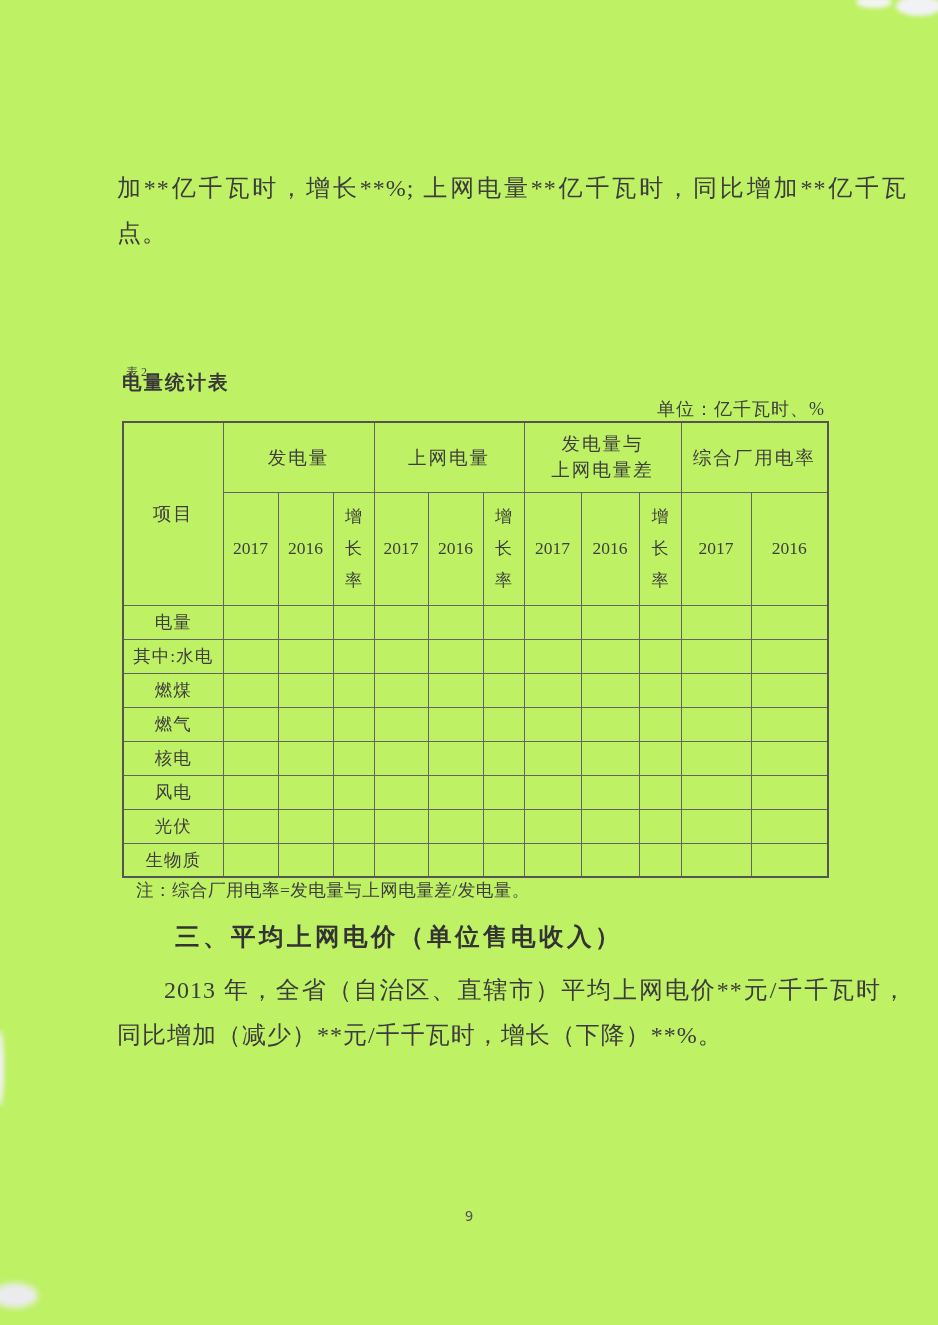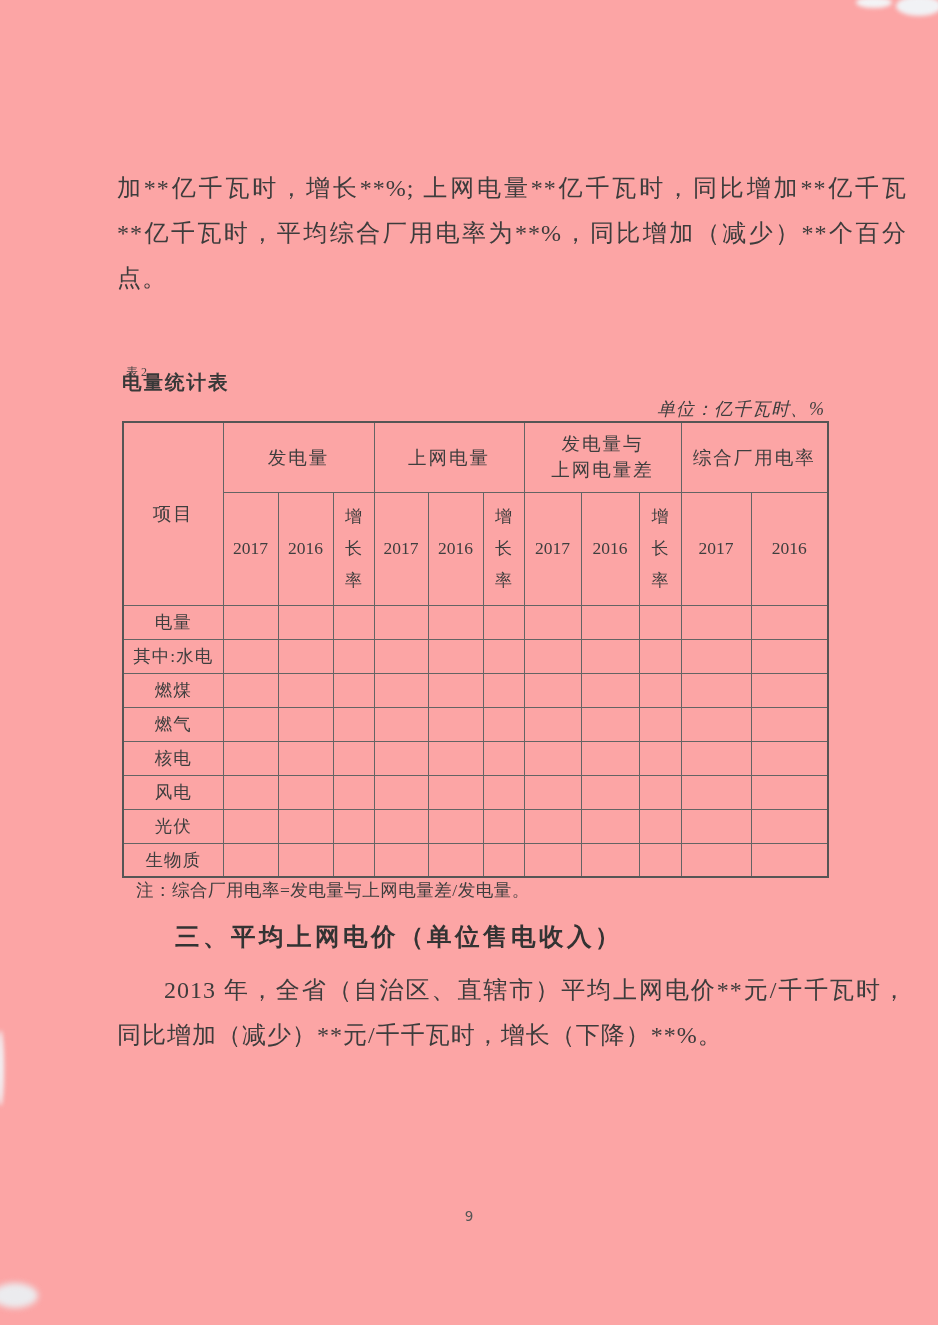--- a/index.html
+++ b/index.html
@@ -5,21 +5,21 @@
   html, body { margin: 0; padding: 0; }
   body {
     width: 938px; height: 1325px;
     background: #ffffff;
     font-family: "Liberation Serif", "DejaVu Serif", serif;
     color: #3a3a3a;
   }
   .page {
     position: relative;
     width: 938px; height: 1325px;
-    background: #fca5a5;
+    background: #bef264;
     overflow: hidden;
   }
 
   
   .para {
     position: absolute;
     left: 117px; width: 790px;
     font-size: 24px;
     line-height: 45px;
     letter-spacing: 1px;
@@ -37,21 +37,21 @@
     font-size: 12px; color: #444;
   }
   .table-title {
     position: absolute; left: 122px; top: 369px; width: 705px;
     font-size: 19.5px; font-weight: bold;
     letter-spacing: 2px; color: #383838;
     font-family: "Liberation Sans", "DejaVu Sans", sans-serif;
   }
   .unit-note {
     position: absolute; left: 122px; top: 397px; width: 703px;
-    text-align: right; font-size: 18px; letter-spacing: 1px; color: #3f3f3f; font-style: italic;
+    text-align: right; font-size: 18px; letter-spacing: 1px; color: #3f3f3f;
   }
   table.stat-table {
     position: absolute; left: 122px; top: 421px;
     border-collapse: collapse; table-layout: fixed;
     width: 705px;
     border: 2px solid #555;
   }
   table.stat-table td {
     border: 1px solid #646464;
     padding: 0;
@@ -96,21 +96,20 @@
   .art-bl  { left: -8px;  top: 1283px; width: 46px; height: 25px; background: #ebebee; filter: blur(3px); }
   .art-ls  { left: -3px;  top: 1030px; width: 7px;  height: 76px; background: #f1f1f4; filter: blur(2px); }
 </style>
 </head>
 <body>
 
 <div class="page">
 
   <div class="para para-top">
       <div class="tline just">加**亿千瓦时，增长**%; 上网电量**亿千瓦时，同比增加**亿千瓦</div>
-      <div class="tline just">**亿千瓦时，平均综合厂用电率为**%，同比增加（减少）**个百分</div>
       <div class="tline">点。</div>
     </div>
 
   <div class="table-label">表 2</div>
 
   <div class="table-title">电量统计表</div>
 
   <div class="unit-note">单位：亿千瓦时、%</div>
 
   <table class="stat-table">

